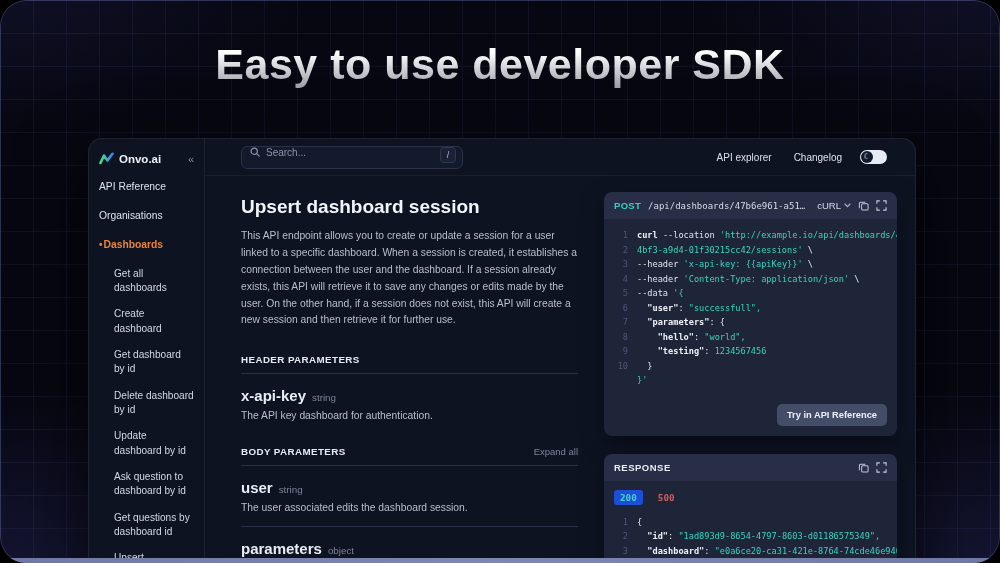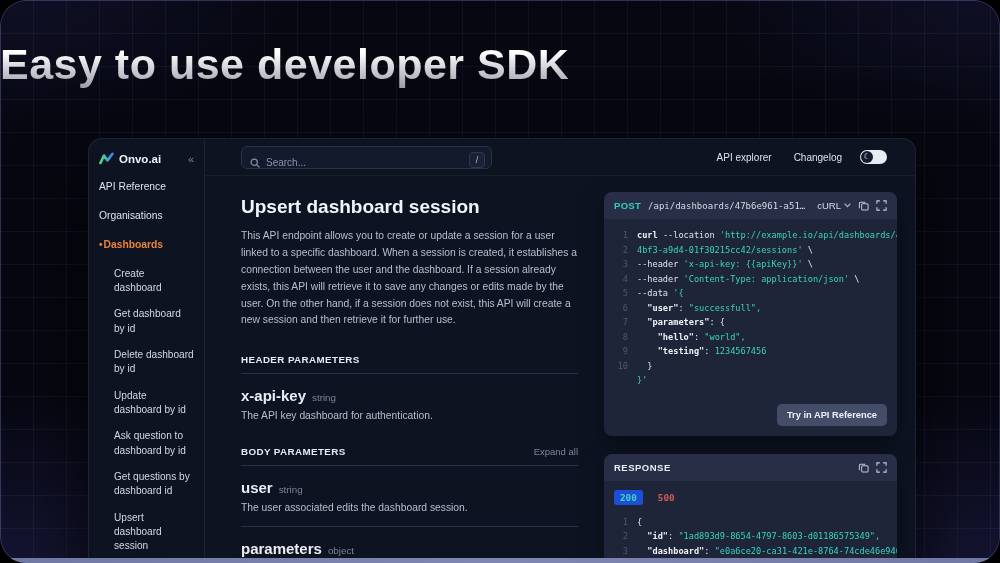--- a/index.html
+++ b/index.html
@@ -22,21 +22,21 @@
     background:
       linear-gradient(rgba(120,128,205,.09) 1px, transparent 1px),
       linear-gradient(90deg, rgba(120,128,205,.09) 1px, transparent 1px);
     background-size: 33px 33px;
     pointer-events:none;
   }
   .bottom-strip { position:absolute; left:0; right:0; bottom:0; height:5px;
     background: linear-gradient(90deg,#6f79a3,#7d87b2 50%,#6f79a3); z-index:9; }
 
   .hero-title {
-    position:absolute; top:40px; left:0; width:100%; 
+    position:absolute; top:40px; left:0; width:100%; text-align:center;
     font-size:43px; font-weight:700; letter-spacing:.5px;
     background: linear-gradient(180deg,#ffffff 25%,#9fa1ab 95%);
     -webkit-background-clip:text; background-clip:text; color:transparent;
     z-index:2;
   }
 
   
   .card {
     position:absolute; left:88px; top:138px; width:828px; height:470px;
     background:#0e1322; border:1px solid rgba(255,255,255,.07); border-bottom:none;
@@ -52,22 +52,22 @@
   .nav-item { font-size:10.3px; color:#dde2ec; margin:15px 0; cursor:pointer; line-height:1.35; }
   .nav-item.active { color:#e8833a; font-weight:700; }
   .nav-item.active .bullet { font-size:10px; margin-right:1px; }
   .nav-children { margin:12px 0 12px 15px; }
   .nav-child { font-size:10.1px; color:#d2d8e4; margin:12px 0; line-height:1.42; cursor:pointer; }
 
   
   .mainwrap { flex:1; min-width:0; display:flex; flex-direction:column; }
   .topbar { height:37px; flex:none; display:flex; align-items:center; padding:0 28px 0 36px;
     border-bottom:1px solid rgba(255,255,255,.05); }
-  .search { width:251px; height:23px; background:#131a2c; border:1px solid #2a3148; border-radius:6px;
-    display:flex; align-items:flex-end; padding:0 6px 0 8px; gap:6px; cursor:text; }
+  .search { width:222px; height:23px; background:#131a2c; border:1px solid #2a3148; border-radius:6px;
+    display:flex; align-items:flex-start; padding:0 6px 0 8px; gap:6px; cursor:text; }
   .search-ph { font-size:10px; color:#8a93a8; }
   .slash-badge { margin-left:auto; width:16px; height:16px; border-radius:4px; background:#1b2236;
     border:1px solid #2f3852; color:#a9b7da; font-size:9px; display:flex; align-items:center; justify-content:center; }
   .top-spacer { flex:1; }
   .top-link { font-size:10px; color:#dce1ec; margin-left:22px; cursor:pointer; }
   .toggle { margin-left:18px; width:27px; height:14px; border-radius:8px; background:#e8ebf4; position:relative; cursor:pointer; }
   .toggle .knob { position:absolute; left:1px; top:1px; width:12px; height:12px; border-radius:50%;
     background:#141a2e; color:#e8ebf4; font-size:8px; line-height:12px; text-align:center; }
 
   .content { flex:1; display:flex; padding:0 28px 0 36px; gap:26px; min-height:0; }
@@ -134,20 +134,21 @@
           <polyline points="1.5,11 5,3.5 8.5,8.5 13.5,1.8" fill="none" stroke="url(#lg)" stroke-width="2.6" stroke-linecap="round" stroke-linejoin="round"></polyline>
         </svg>
         <span class="logo-text">Onvo.ai</span>
         <span class="collapse">«</span>
       </div>
       <nav id="sidebar-nav">
           <div class="nav-item"><span>API Reference</span></div>
           <div class="nav-item"><span>Organisations</span></div>
           <div class="nav-item active"><span class="bullet">•</span><span>Dashboards</span></div>
           <div class="nav-children">
+            <div class="nav-child">Get all dashboards</div>
             <div class="nav-child">Create dashboard</div>
             <div class="nav-child">Get dashboard by id</div>
             <div class="nav-child">Delete dashboard by id</div>
             <div class="nav-child">Update dashboard by id</div>
             <div class="nav-child">Ask question to dashboard by id</div>
             <div class="nav-child">Get questions by dashboard id</div>
             <div class="nav-child">Upsert dashboard session</div>
           </div>
         </nav>
     </div>

